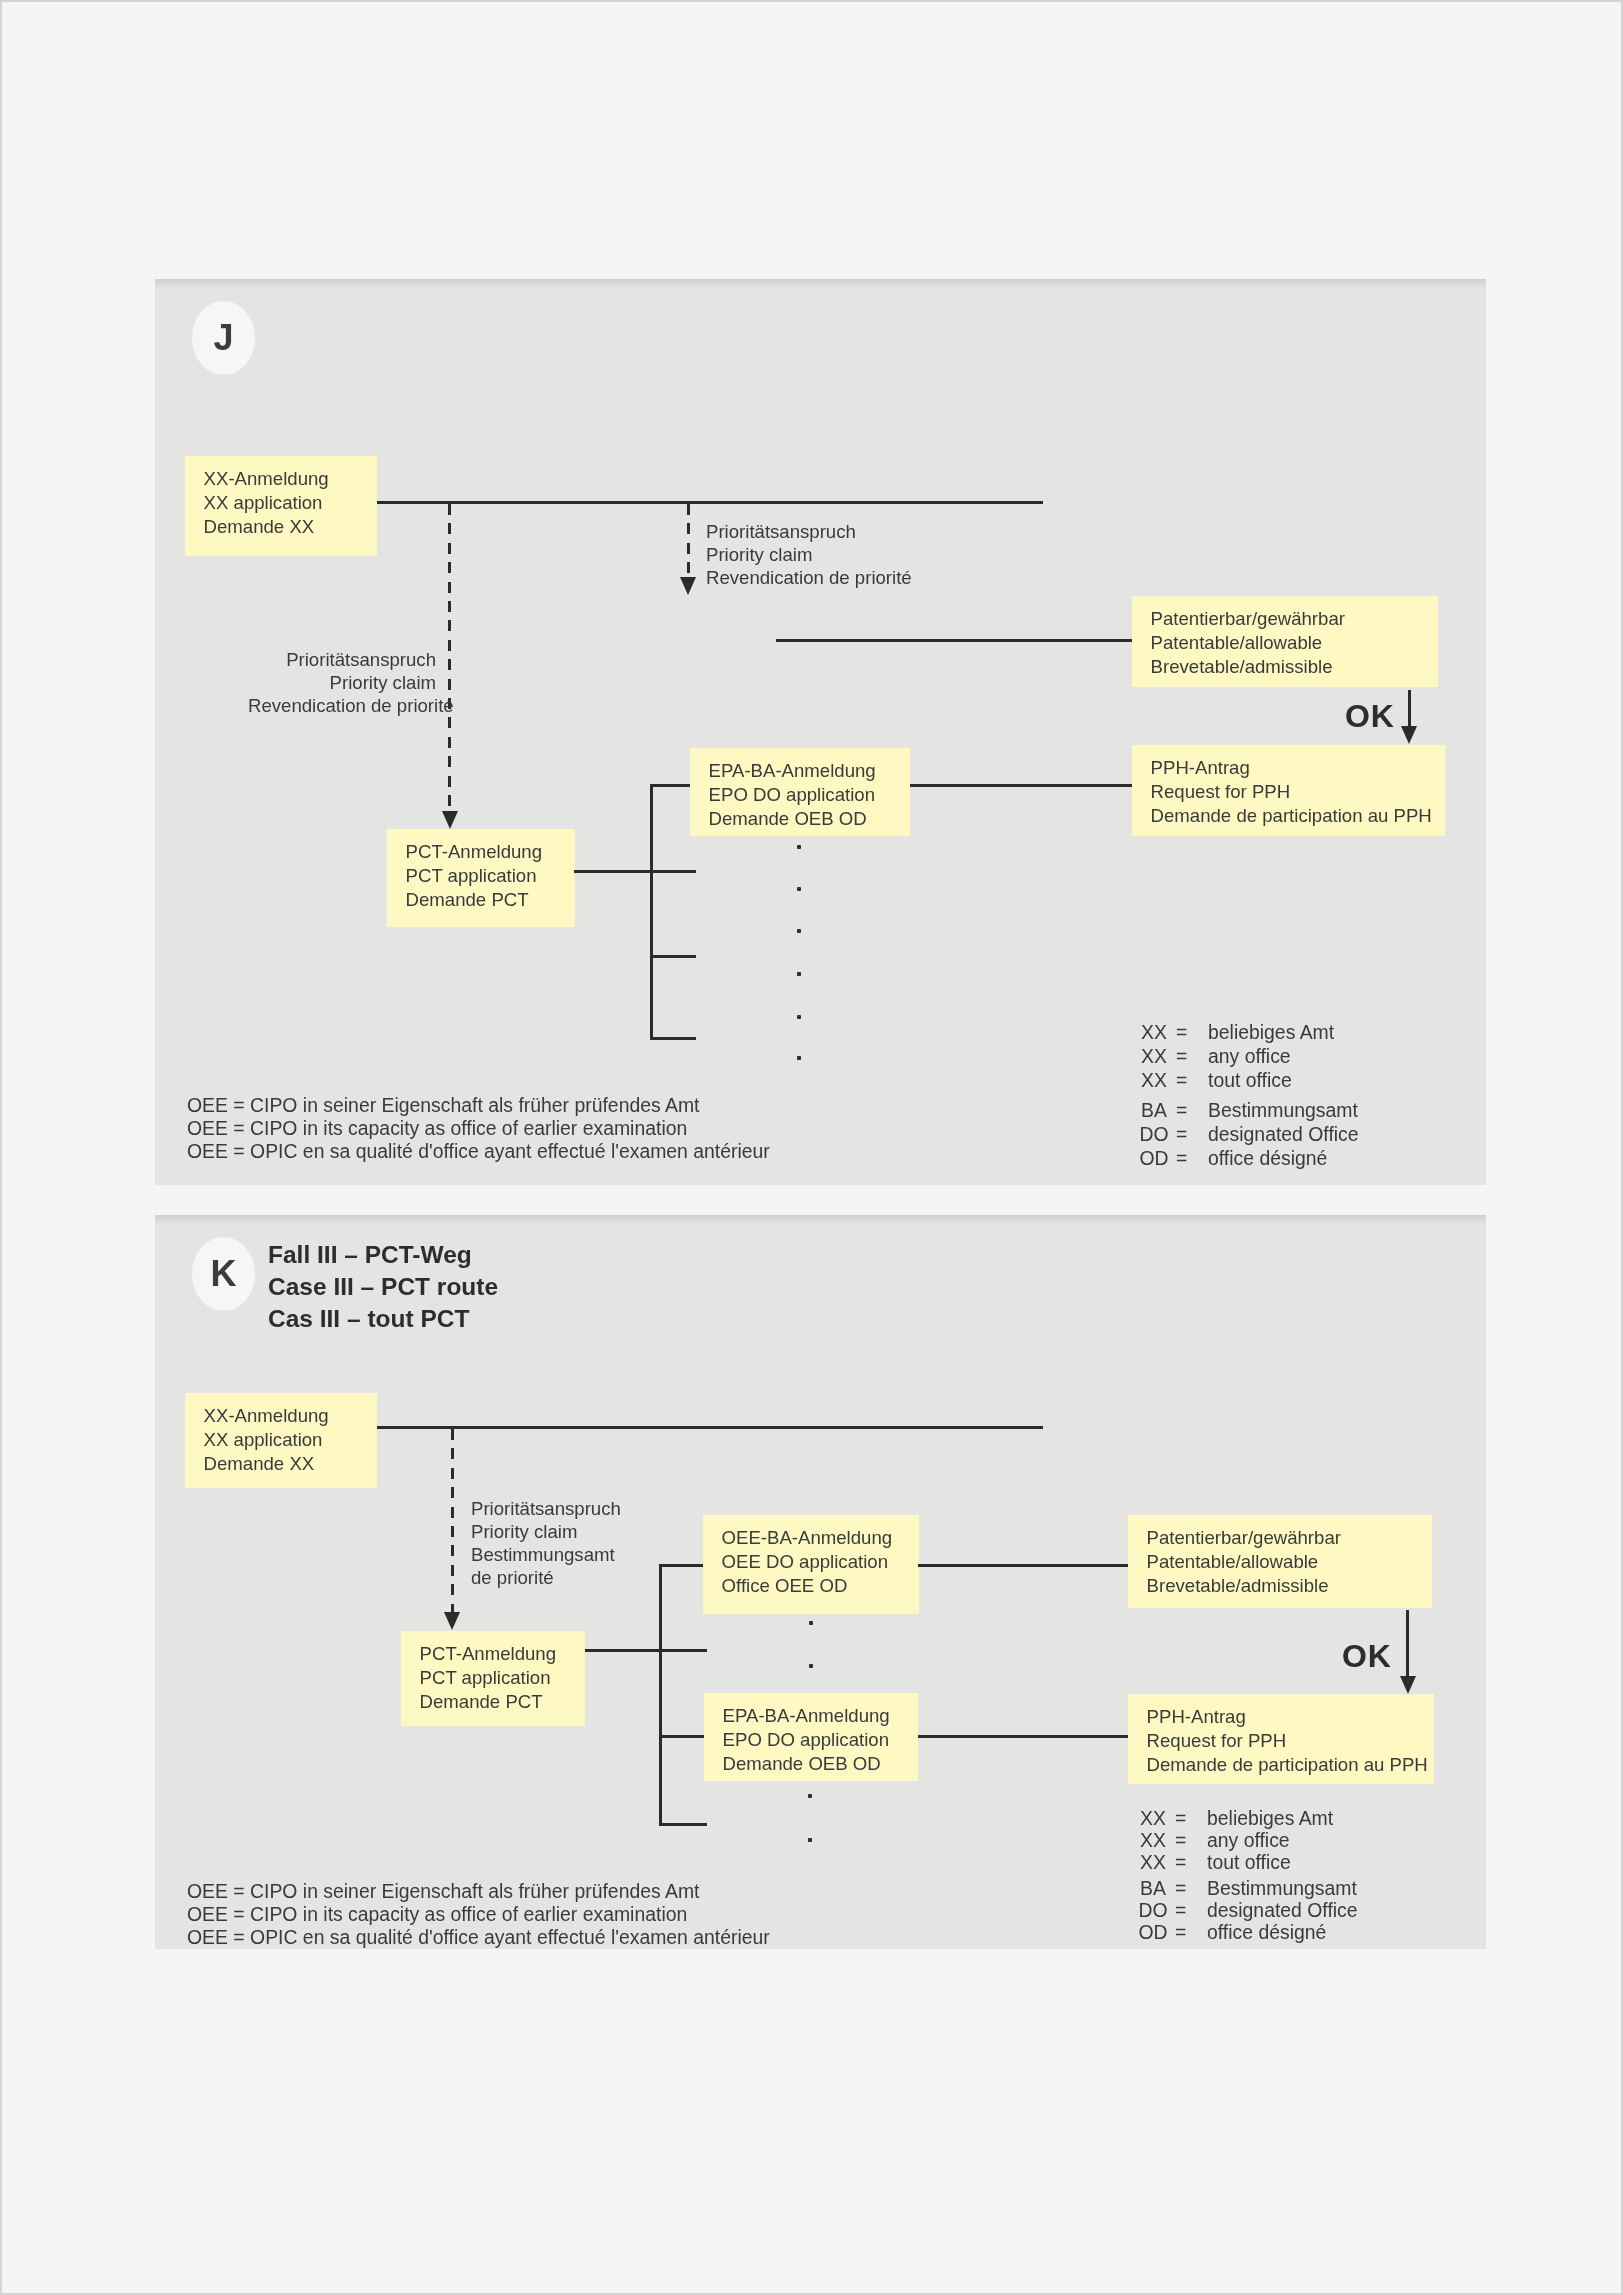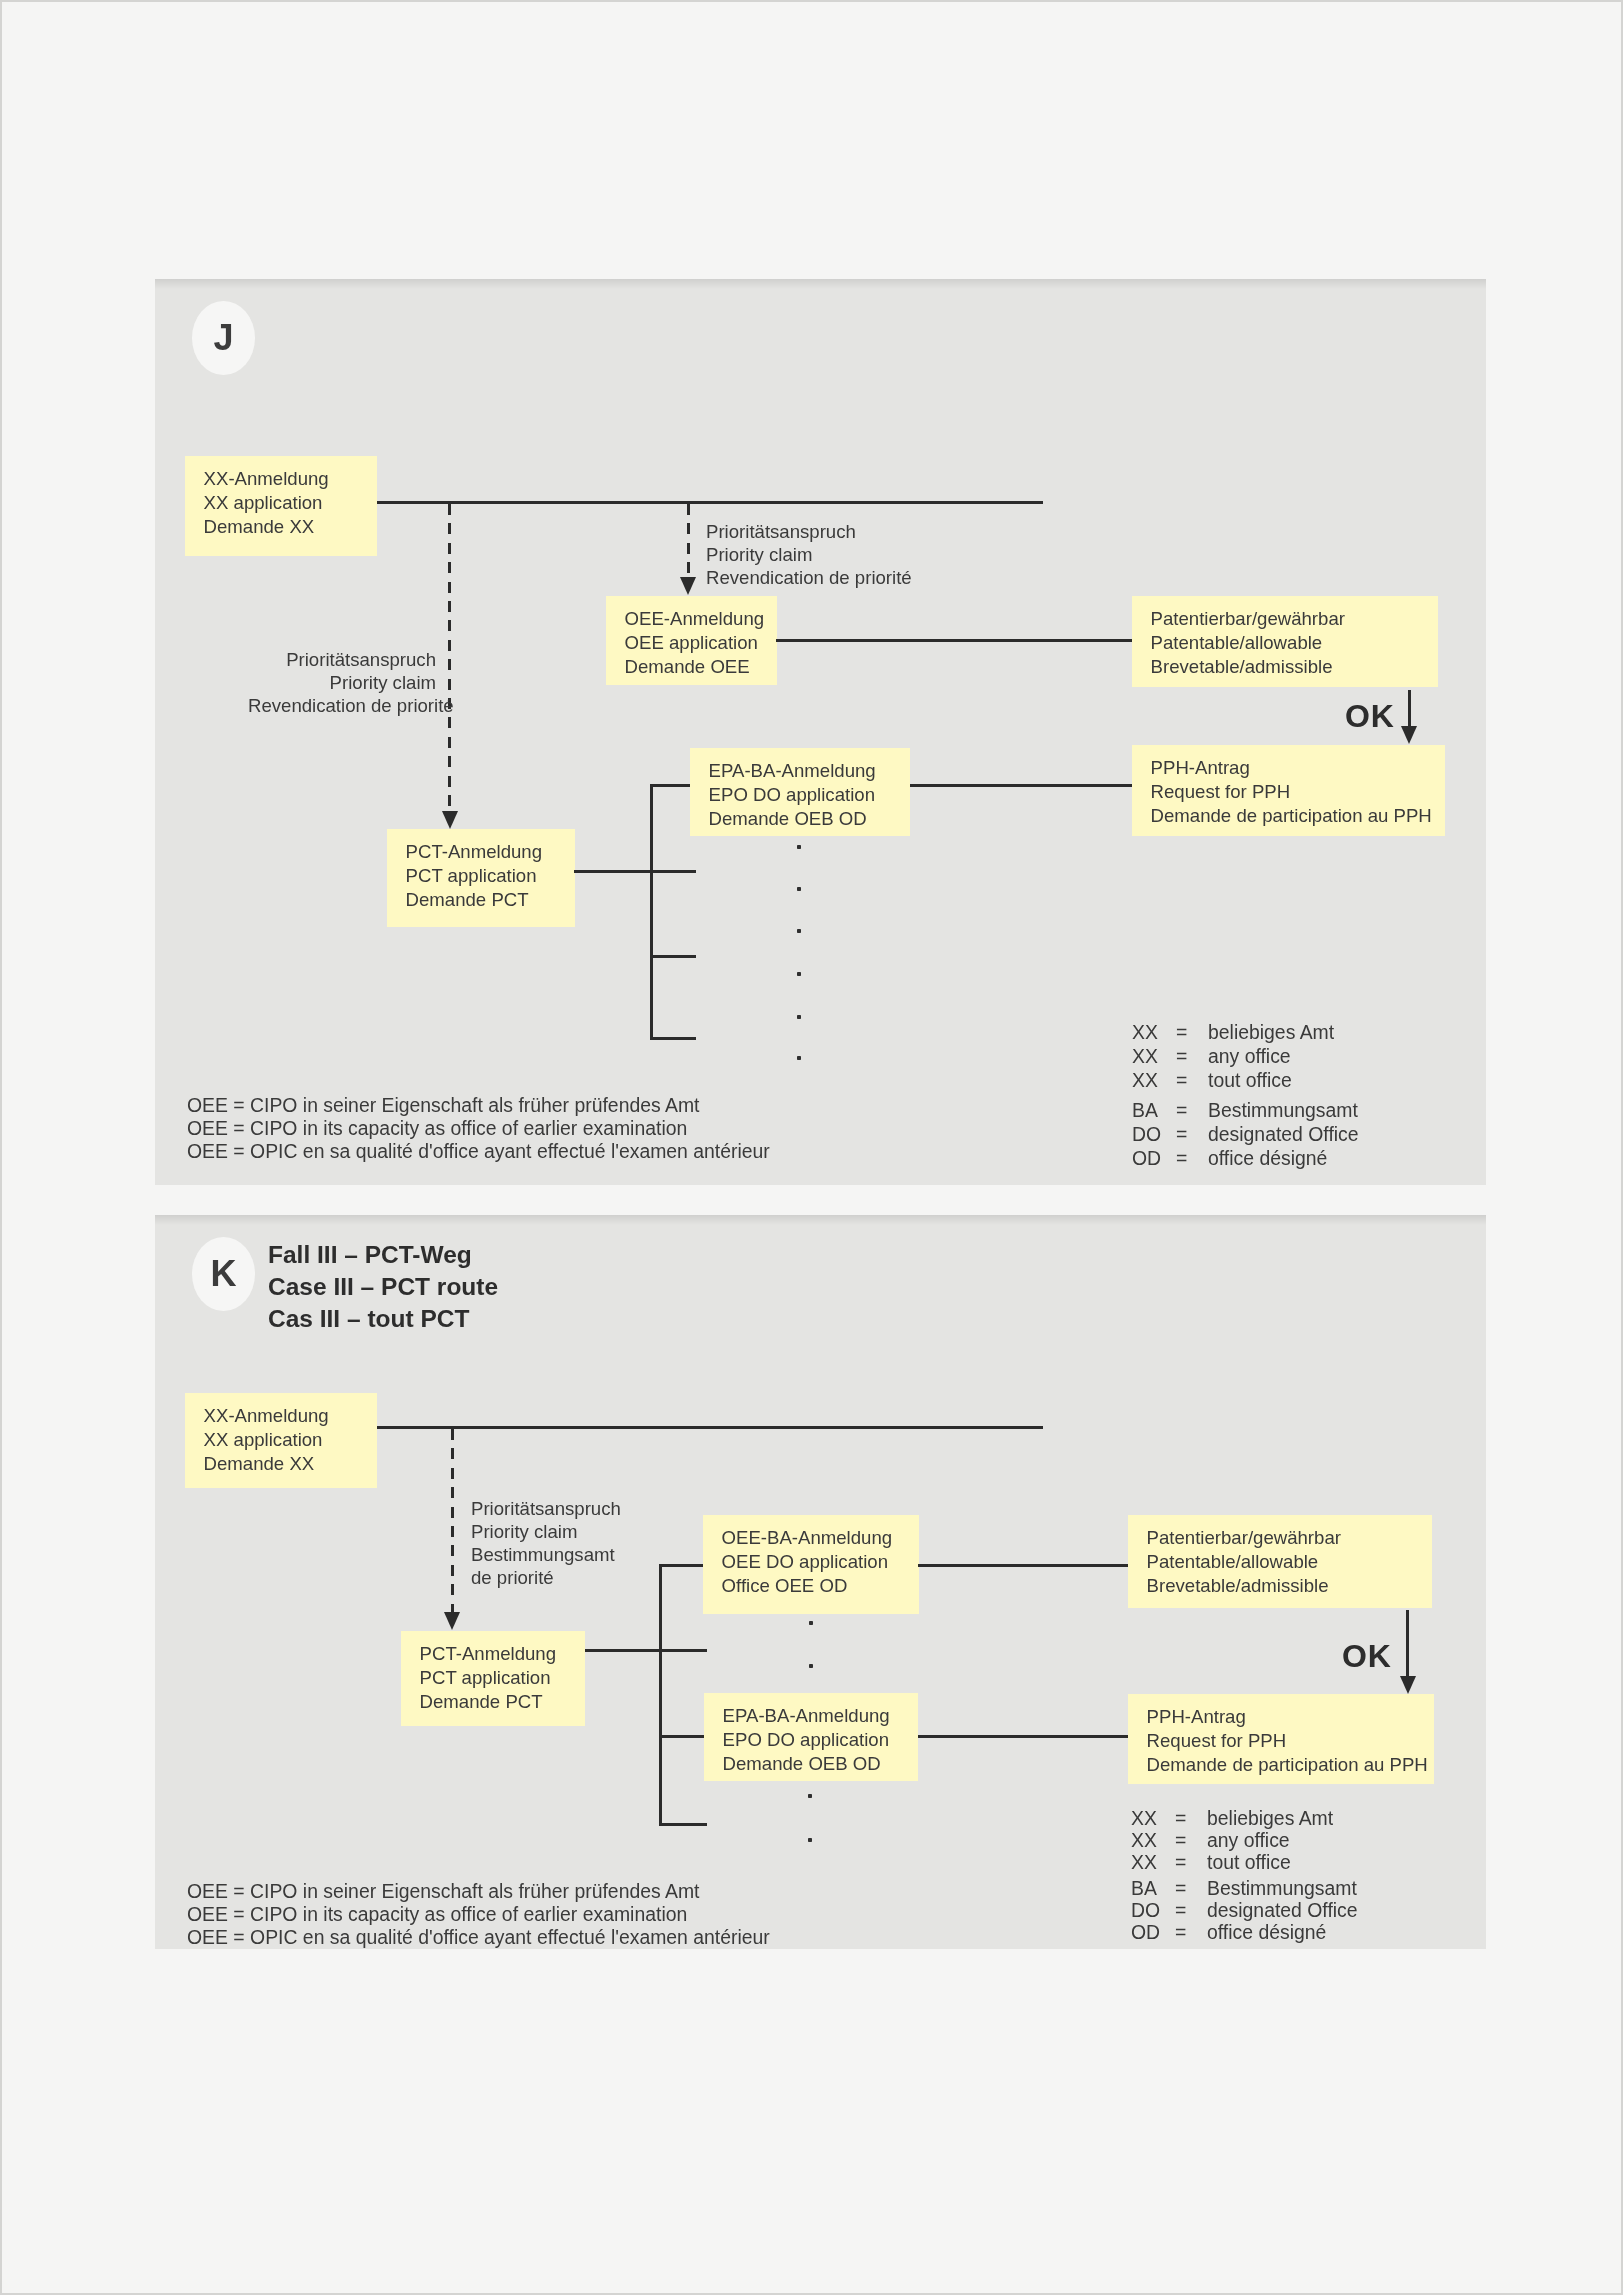--- a/index.html
+++ b/index.html
@@ -27,21 +27,21 @@
   .vline{position:absolute;width:3.4px;background:#2b2b2b;}
   .dashv{position:absolute;width:3.4px;
     background:repeating-linear-gradient(to bottom,#2b2b2b 0px,#2b2b2b 11px,transparent 11px,transparent 19.4px);}
   .arrow-down{position:absolute;width:0;height:0;
     border-left:8.5px solid transparent;border-right:8.5px solid transparent;
     border-top:18.6px solid #2b2b2b;}
   .dot{position:absolute;width:4.2px;height:4.2px;background:#2f2f2f;border-radius:0.8px;}
   .ok{position:absolute;font-weight:bold;font-size:32px;color:#2d2d2d;letter-spacing:0.8px;}
   .legend{position:absolute;font-size:19.4px;line-height:23px;color:#3a3a3a;white-space:nowrap;}
   .legend-row span{display:inline-block;}
-  .legend-abbr{width:44px;}
+  .legend-abbr{width:44px;text-align:center;}
   .legend-sign{width:32px;}
 </style>
 </head>
 <body>
 
 <div class="page">
 
   <div class="panel panel-j">
 
     <div class="badge">
@@ -68,25 +68,20 @@
       <div>Priority claim</div>
       <div>Revendication de priorité</div>
     </div>
 
     <div class="lbl" style="left:93px;top:369px;width:188px;text-align:right;">
       <div>Prioritätsanspruch</div>
       <div>Priority claim</div>
       <div>Revendication de priorité</div>
     </div>
 
-    <div class="box" style="left:451px;top:317px;width:171px;height:89px;">
-      <div>OEE-Anmeldung</div>
-      <div>OEE application</div>
-      <div>Demande OEE</div>
-    </div>
 
     <div class="hline" style="left:621px;top:360px;width:356px;"></div>
 
     <div class="box" style="left:977px;top:317px;width:306px;height:91px;">
       <div>Patentierbar/gewährbar</div>
       <div>Patentable/allowable</div>
       <div>Brevetable/admissible</div>
     </div>
 
     <div class="ok" style="left:1190px;top:419px;">OK</div>

